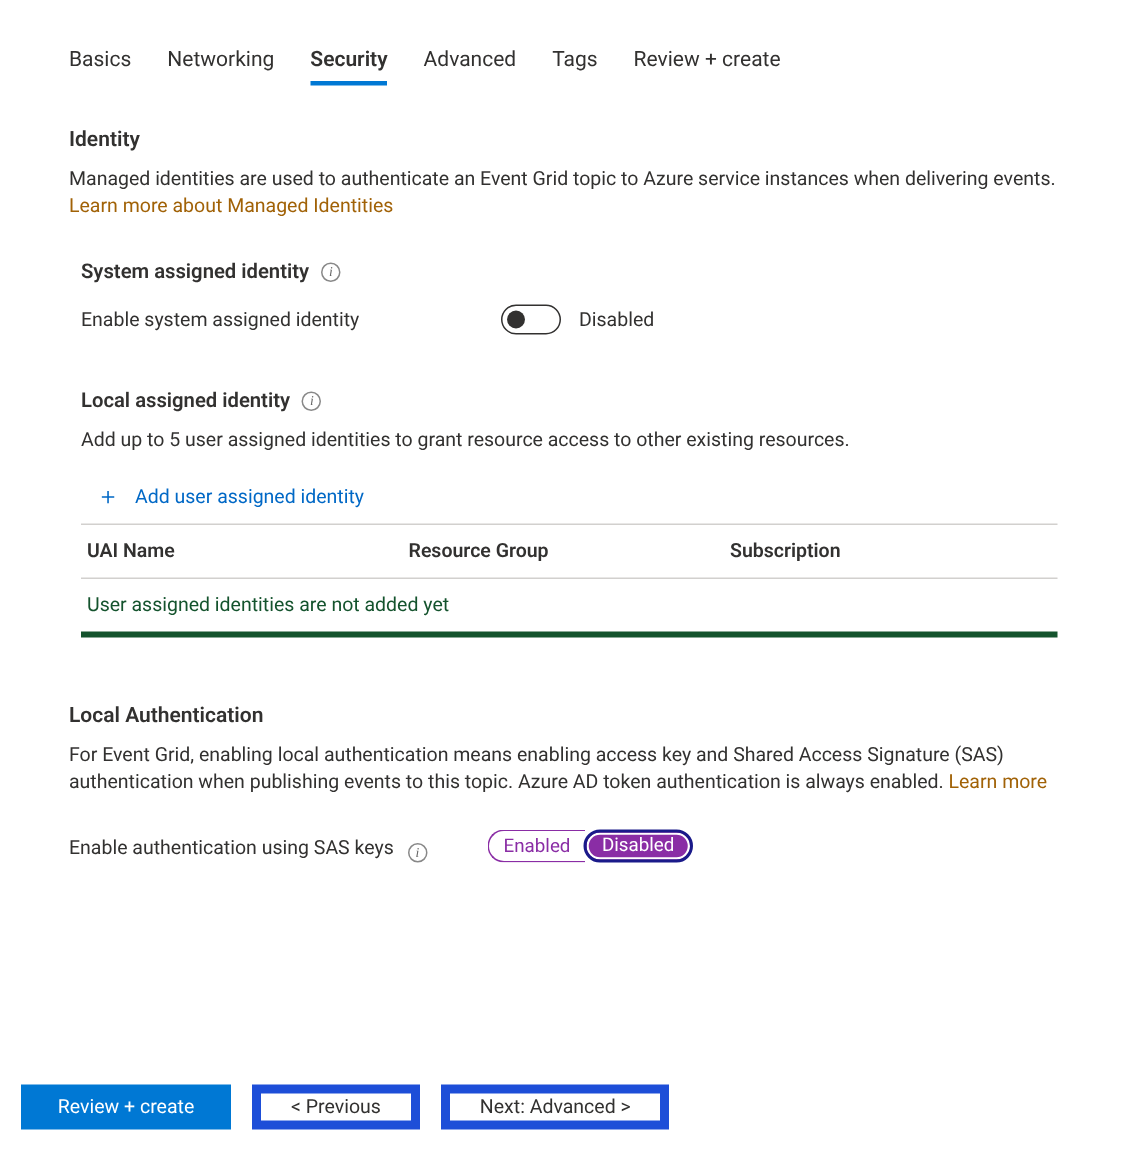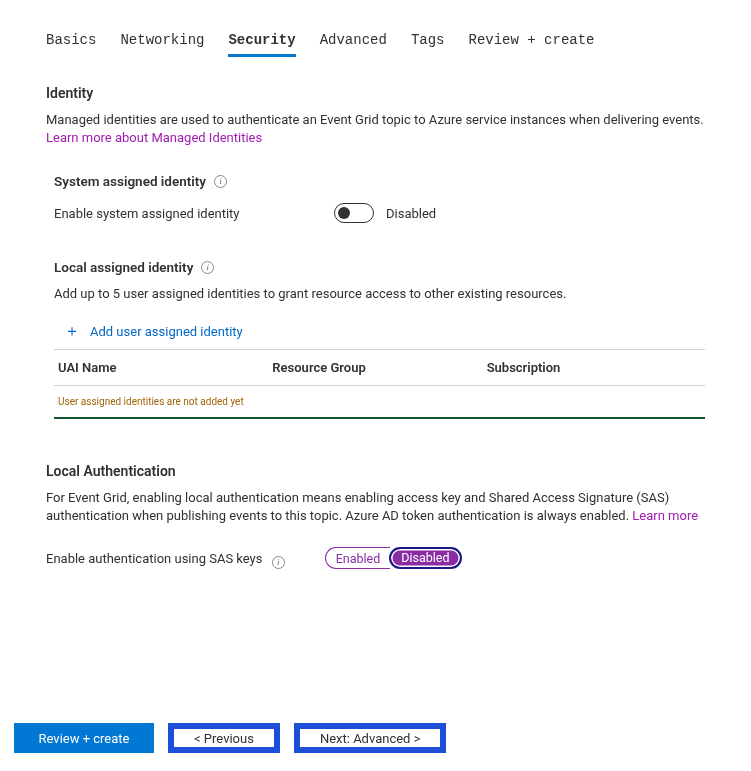--- a/index.html
+++ b/index.html
@@ -54,21 +54,20 @@
     padding-top: 4px;
     cursor: pointer;
     letter-spacing: 1px;
   }
 
   
   .tabs {
     display: flex;
     gap: 24px;
     padding: 32px 0 0 46px;
-    font-family: Liberation Mono, monospace;
   }
   .tab {
     padding-bottom: 6px;
     color: #323130;
     font-size: 14px;
     cursor: pointer;
     border-bottom: 3px solid transparent;
   }
   .tab.active {
     font-weight: 600;
@@ -113,21 +112,21 @@
     font-family: Georgia, serif;
     box-sizing: border-box;
   }
   .desc {
     font-size: 13px;
     color: #323130;
     line-height: 18px;
     margin-bottom: 6px;
   }
   .desc.sub { margin-left: 8px; }
-  .link { color: #a21caf; text-decoration: none; cursor: pointer; text-align: center; }
+  .link { color: #a16207; text-decoration: none; cursor: pointer; text-align: center; }
 
   .control-row {
     display: flex;
     align-items: center;
     margin-top: 14px;
     margin-left: 8px;
   }
   .control-label {
     width: 280px;
     font-size: 13px;
@@ -183,23 +182,23 @@
     display: flex;
     padding: 10px 4px;
   }
   .table-head {
     font-weight: 600;
     font-size: 13px;
     border-bottom: 1px solid #d2d0ce;
   }
   .th { flex: 1; }
   .table-empty-row {
-    color: #a16207;
-    font-size: 10px;
-    border-bottom: 2px solid #14532d;
+    color: #14532d;
+    font-size: 13px;
+    border-bottom: 4px solid #14532d;
   }
 
   
   .segmented-wrap { margin-left: 40px; display: flex; align-items: center; padding-bottom: 4px; }
   .segmented {
     display: inline-flex;
     align-items: center;
     height: 22px;
   }
   .seg-opt {

